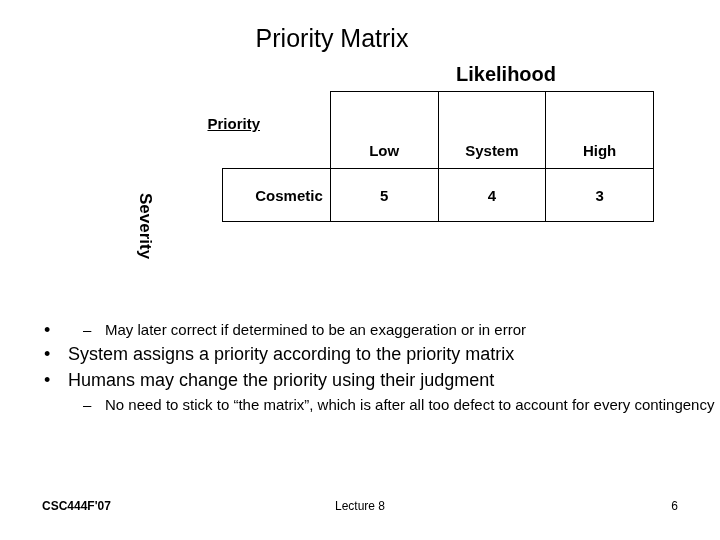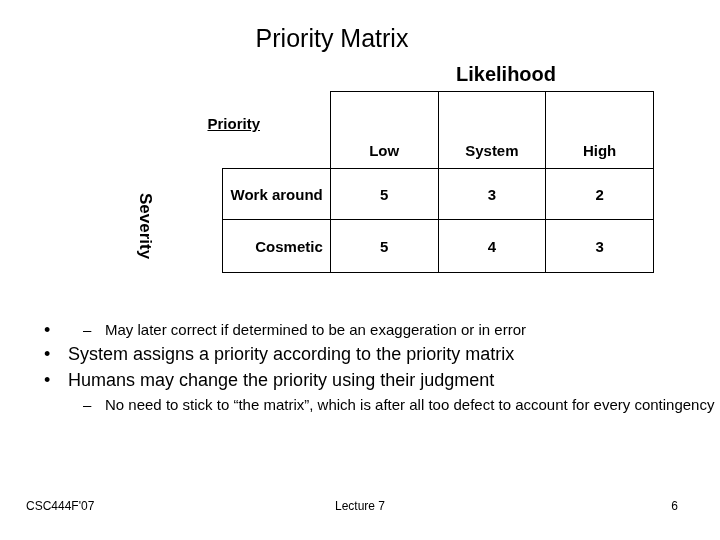--- a/index.html
+++ b/index.html
@@ -154,22 +154,23 @@
     position: absolute;
     left: 0;
     bottom: 26px;
     width: 720px;
     height: 16px;
     font-size: 12px;
     line-height: 16px;
   }
   .footer .f-left {
     position: absolute;
-    left: 26px;
-    top: 0;
+    left: 42px;
+    top: 0;
+    font-weight: bold;
   }
   .footer .f-center {
     position: absolute;
     left: 0;
     top: 0;
     width: 720px;
     text-align: center;
   }
   .footer .f-right {
     position: absolute;
@@ -188,26 +189,20 @@
   <div class="priority-label">Priority</div>
   <div class="severity-label">Severity</div>
 
   <table class="matrix">
     <tbody>
         <tr>
       <td class="corner"></td>
       <td class="colhead">Low</td>
       <td class="colhead">System</td>
       <td class="colhead">High</td>
-    </tr>
-    <tr class="r2">
-      <td class="rowlabel">Work around</td>
-      <td class="cell">5</td>
-      <td class="cell">3</td>
-      <td class="cell">2</td>
     </tr>
     <tr class="r3">
       <td class="rowlabel">Cosmetic</td>
       <td class="cell">5</td>
       <td class="cell">4</td>
       <td class="cell">3</td>
     </tr>
   </tbody>
     </table>
 </div>
@@ -229,15 +224,15 @@
     <span>Humans may change the priority using their judgment</span>
   </div>
   <div class="b2">
     <span class="mark">–</span>
     <span>No need to stick to “the matrix”, which is after all too defect to account for every contingency</span>
   </div>
 </div>
 
 <div class="footer">
   <span class="f-left">CSC444F'07</span>
-  <span class="f-center">Lecture 7</span>
+  <span class="f-center">Lecture 8</span>
   <span class="f-right">6</span>
 </div>
 
 </body></html>

